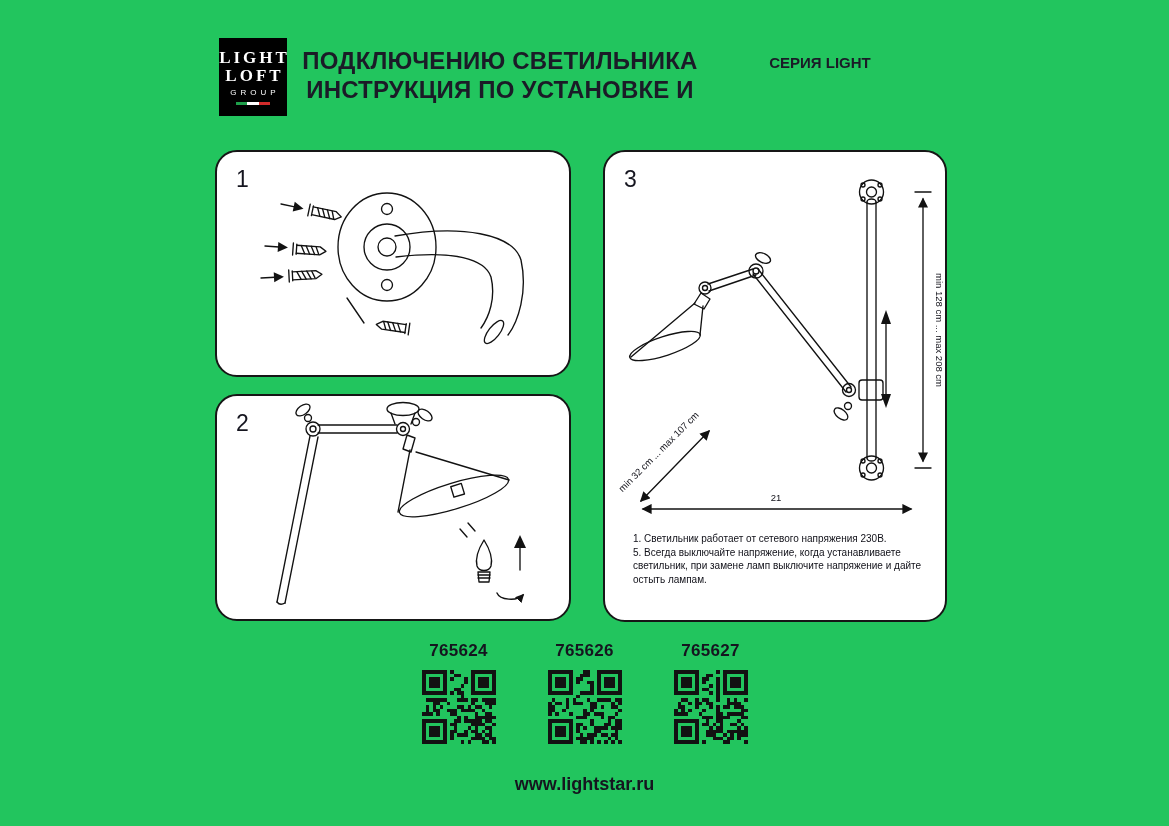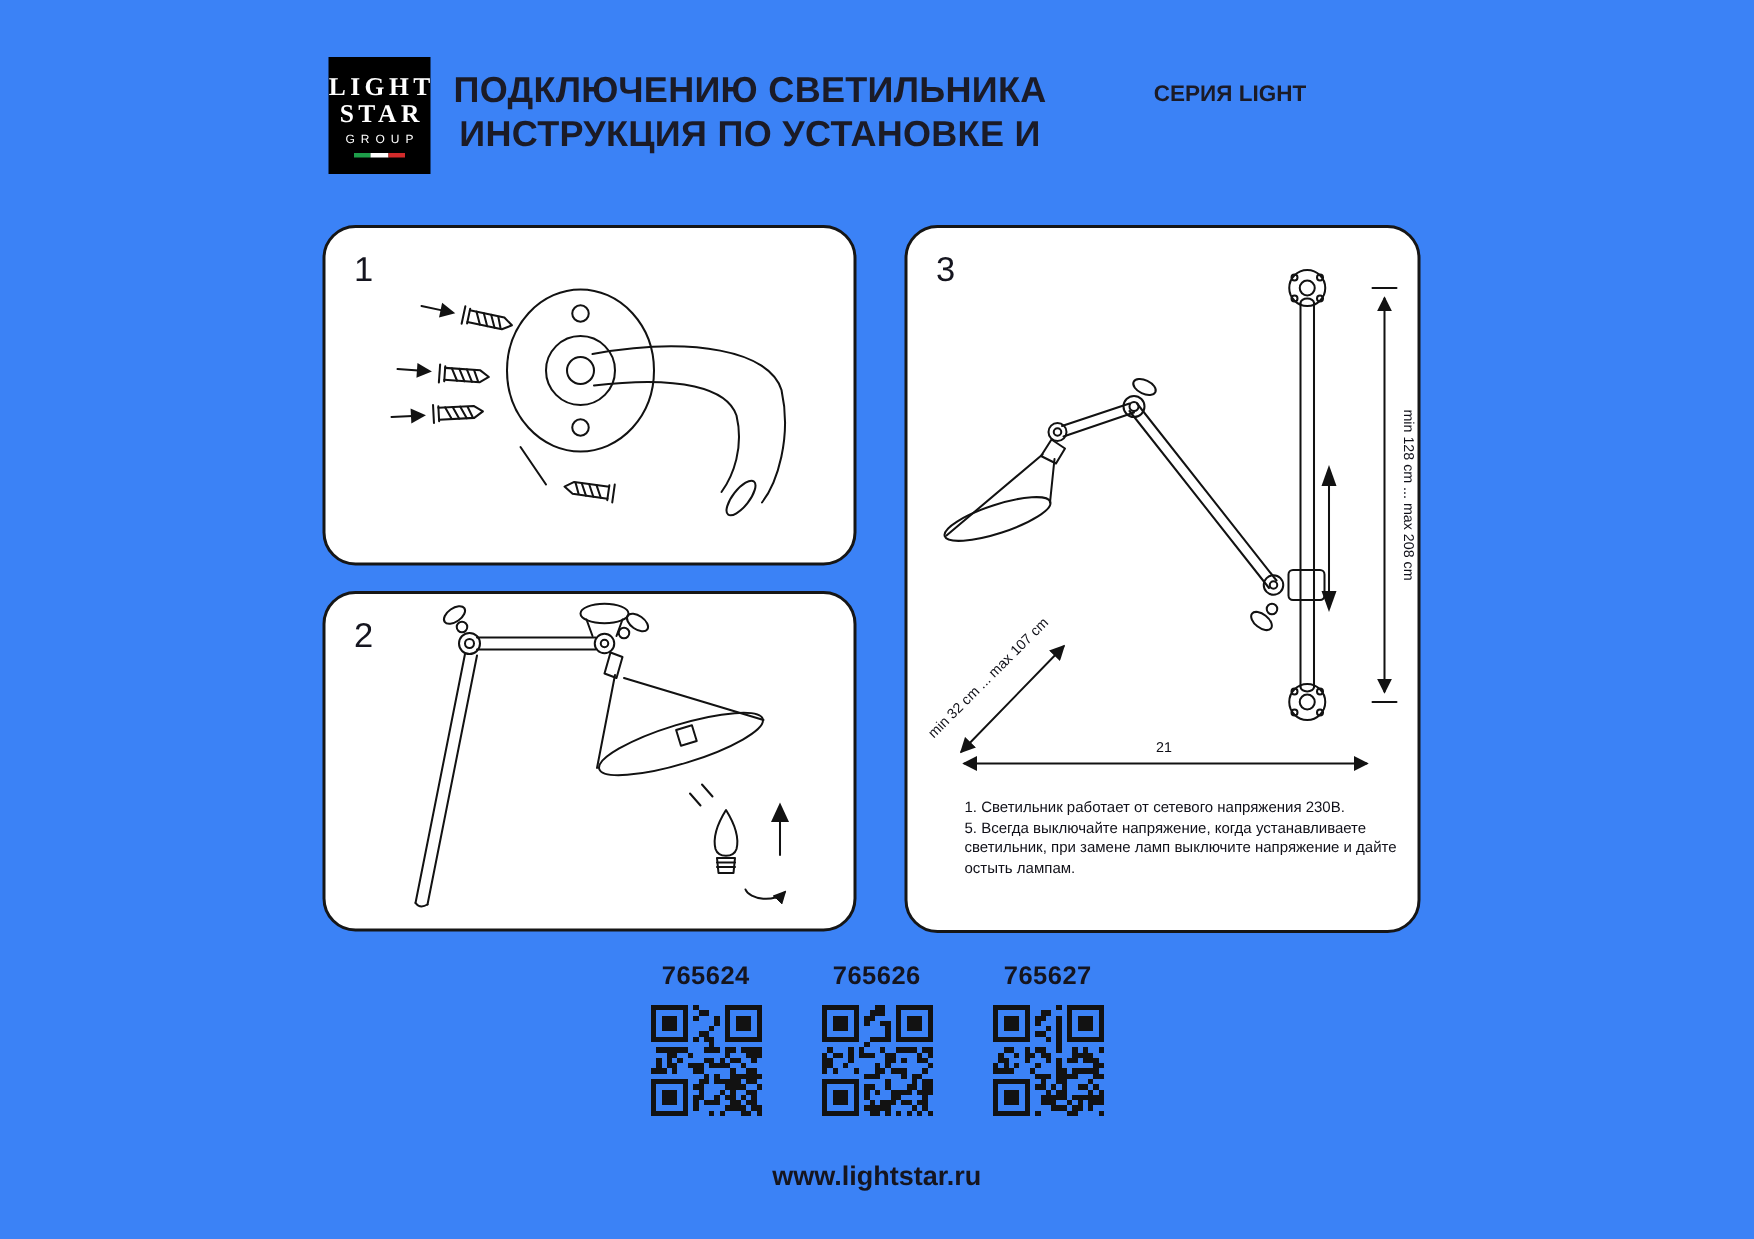--- a/index.html
+++ b/index.html
@@ -1,18 +1,18 @@
 <!DOCTYPE html>
 <html><head>
 <meta charset="utf-8">
 <style>
   * { margin:0; padding:0; box-sizing:border-box; }
   html,body { background:#fff; }
   body { font-family:"Liberation Sans", sans-serif; color:#15151f; }
-  .page { position:relative; width:1169px; height:826px; background:#3b82f6; overflow:hidden; }
+  .page { position:relative; width:1169px; height:826px; background:#22c55e; overflow:hidden; }
 
   
   .logo { position:absolute; left:219px; top:38px; width:68px; height:78px; background:#000;
           color:#fff; display:flex; flex-direction:column; align-items:center; justify-content:center; }
   .logo-word span { display:block; font-family:"Liberation Serif", serif; font-weight:bold;
           font-size:17px; letter-spacing:3px; line-height:1.05; text-align:center; text-indent:3px; }
   .logo-group { font-size:8px; letter-spacing:4px; text-indent:4px; margin-top:3px; }
   .logo-flag { display:flex; width:34px; height:3px; margin-top:5px; }
   .logo-flag i { flex:1; display:block; }
   .logo-flag .g { background:#1e9e4a; } .logo-flag .w { background:#fff; } .logo-flag .r { background:#d22b2b; }
@@ -34,43 +34,43 @@
   .panel-num { position:absolute; left:19px; top:14px; font-size:23px; color:#15151f; }
 
   .diagram { position:absolute; left:0; top:0; width:100%; height:100%; }
   .p3 .diagram { height:372px; }
   .diagram path, .diagram ellipse, .diagram circle, .diagram rect, .diagram line {
       stroke:#121212; stroke-width:1.35; fill:none; stroke-linecap:round; stroke-linejoin:round; }
   .diagram .fill { fill:#121212; stroke:none; }
   .diagram text { stroke:none; fill:#101018; font-family:"Liberation Sans", sans-serif; }
   .dim { font-size:9.5px; }
 
-  .notes { position:absolute; left:38px; top:380px; width:296px; font-size:10px;
+  .notes { position:absolute; left:28px; top:380px; width:296px; font-size:10px;
            line-height:1.35; color:#101018; }
   .notes p { margin:0; }
 
   
   .products { position:absolute; top:641px; left:50%; transform:translateX(-50%);
-              display:flex; gap:32px; }
+              display:flex; gap:44px; }
   .product { width:82px; text-align:center; }
   .code { font-size:17px; font-weight:bold; letter-spacing:.3px; margin-bottom:9px; color:#15151f; }
   .qr { width:74px; height:74px; display:block; margin:0 auto; shape-rendering:crispEdges; }
 
   .site { position:absolute; top:774px; width:100%; text-align:center;
           font-size:18px; font-weight:bold; color:#15151f; }
 </style>
 </head>
 <body>
 
 <div class="page">
 
   <div class="logo">
     <div class="logo-word">
       <span>LIGHT</span>
-      <span>STAR</span>
+      <span>LOFT</span>
     </div>
     <div class="logo-group">GROUP</div>
     <div class="logo-flag">
         <i class="g"></i>
         <i class="w"></i>
         <i class="r"></i>
       </div>
   </div>
 
   <h1 class="title">

